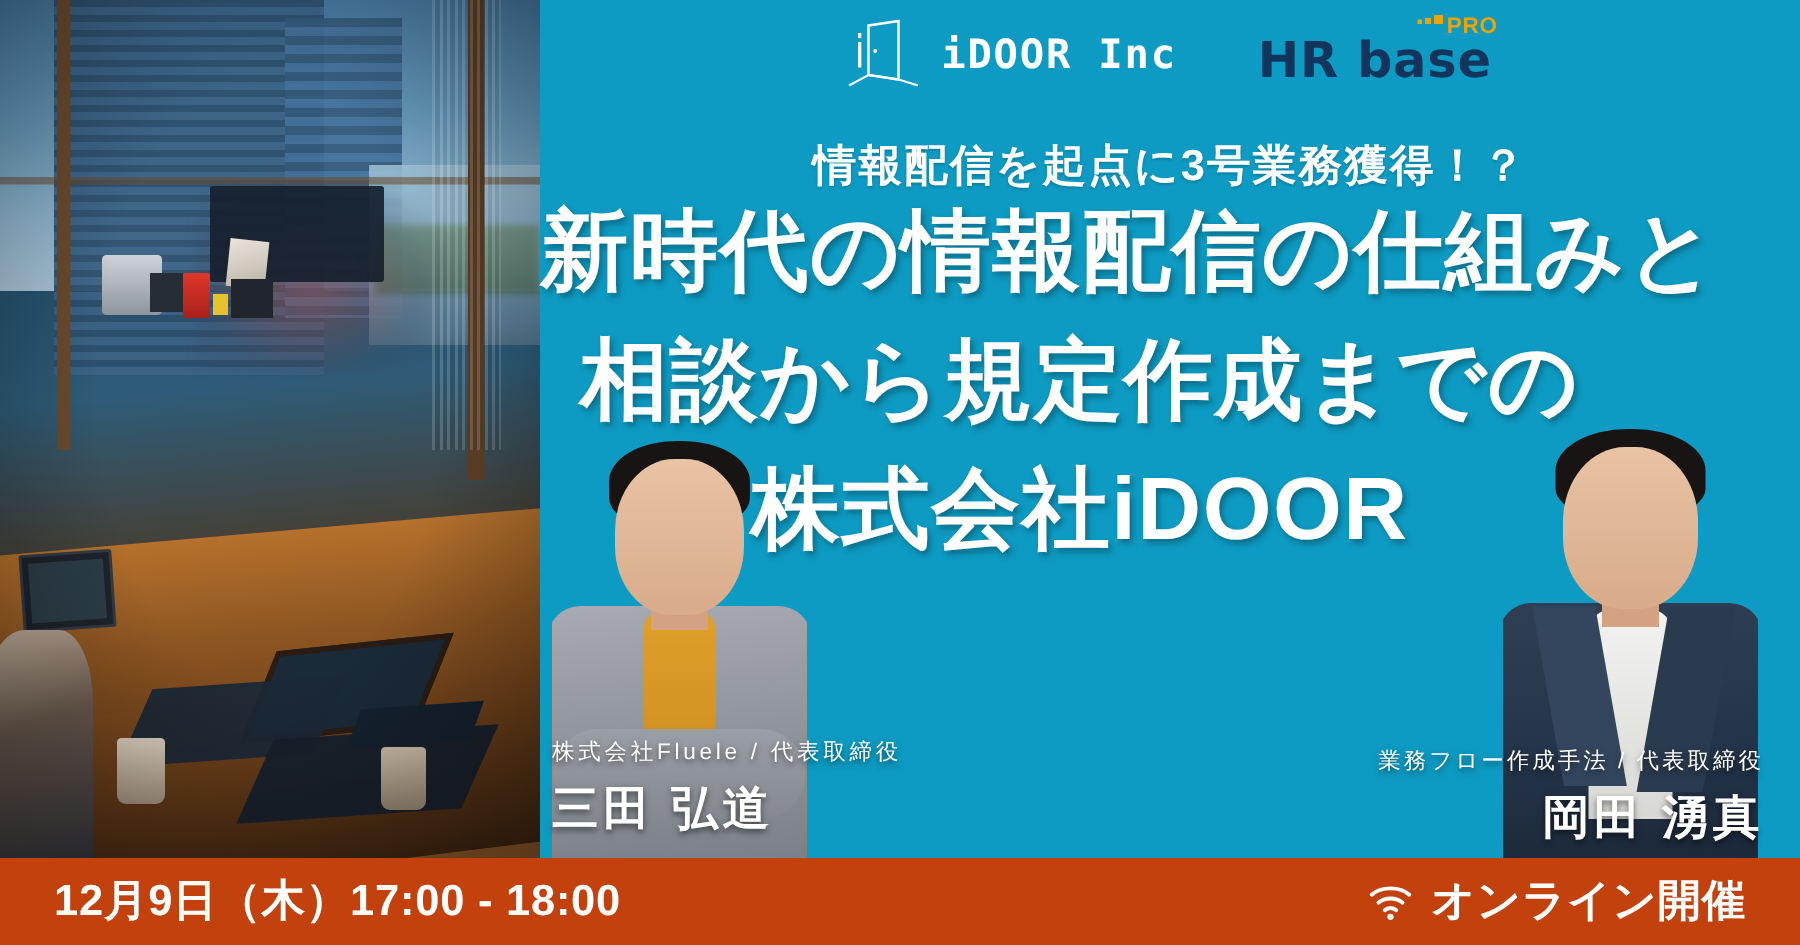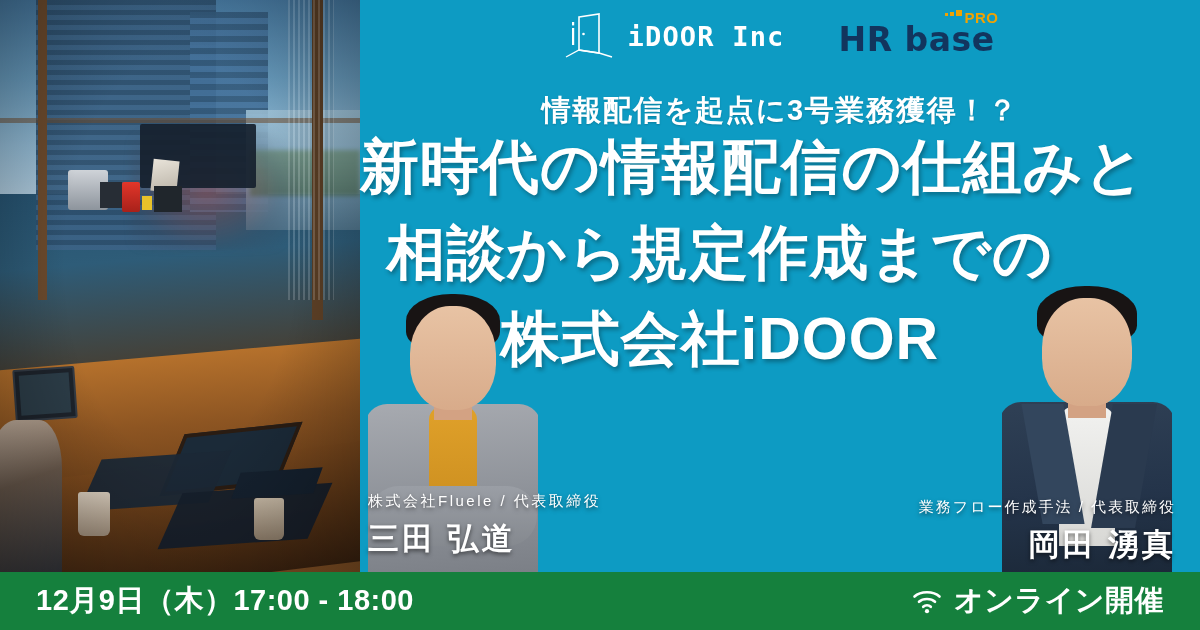--- a/index.html
+++ b/index.html
@@ -133,21 +133,21 @@
 
   
   .cap { position:absolute; color:#ffffff; text-shadow:0 2px 4px rgba(0,0,0,.55); }
   .cap-role { font-size:15px; letter-spacing:2.5px; font-weight:400; white-space:nowrap; }
   .cap-name { font-size:31px; font-weight:700; letter-spacing:3px; white-space:nowrap; margin-top:7px; }
   .cap-left { left:368px; top:492px; text-align:left; }
   .cap-right { right:24px; top:498px; text-align:right; }
   .cap-right .cap-role { letter-spacing:2px; }
 
   
-  .bottom { position:absolute; left:0; bottom:0; width:1200px; height:58px; background:#15803d;
+  .bottom { position:absolute; left:0; bottom:0; width:1200px; height:58px; background:#c2410c;
       display:flex; align-items:center; justify-content:space-between; padding:4px 36px; }
   .bdate { color:#ffffff; font-size:29px; font-weight:700; letter-spacing:.5px; white-space:nowrap; }
   .bonline { display:flex; align-items:center; gap:12px; color:#ffffff;
       font-size:29px; font-weight:700; letter-spacing:.5px; white-space:nowrap; }
   .wifi-icon { width:30px; height:26px; flex:0 0 auto; }
 </style>
 </head>
 <body>
 
 <div class="banner">

